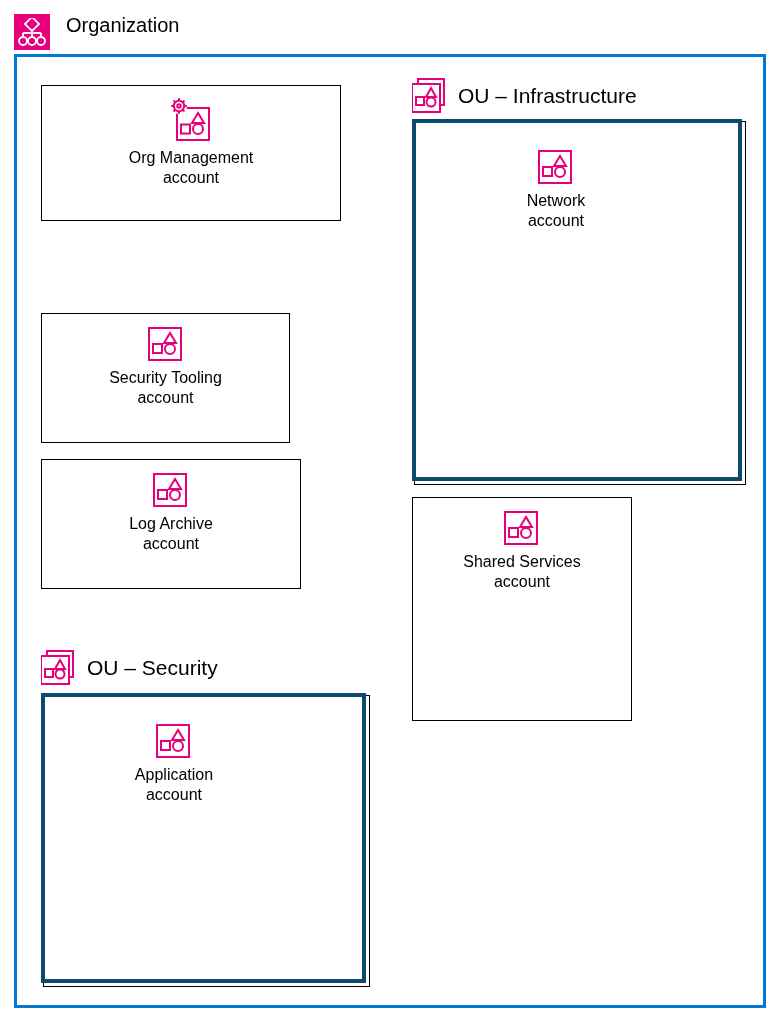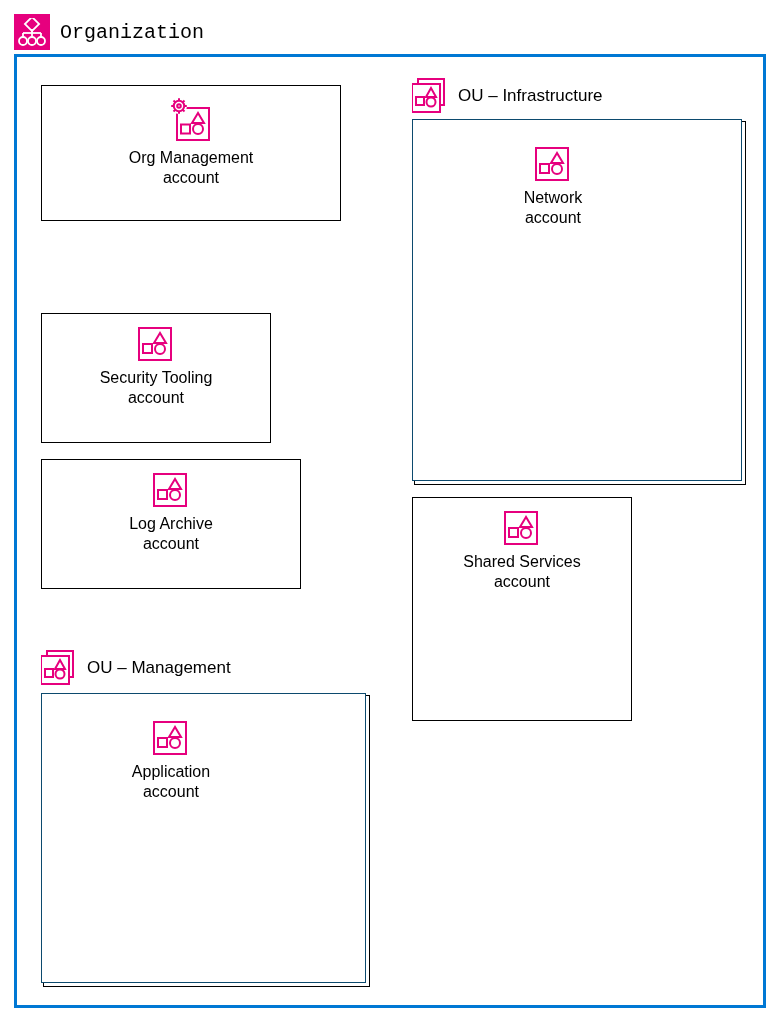--- a/index.html
+++ b/index.html
@@ -10,23 +10,21 @@
     background: #fff;
     width: 780px;
     height: 1022px;
     position: relative;
   }
   .org-header {
     position: absolute;
     top: 14px;
     left: 14px;
     display: flex;
-    align-items: center;
-    gap: 10px;
-    font-family: Liberation Mono, monospace;
+    gap: 16px;
   }
   .org-icon {
     width: 36px;
     height: 36px;
     background: #e6007e;
     display: flex;
     align-items: center;
     justify-content: center;
   }
   .org-title {
@@ -39,30 +37,30 @@
     left: 14px;
     width: 752px;
     height: 954px;
     border: 3px solid #0078d4;
   }
   .ou-header {
     position: absolute;
     display: flex;
     align-items: center;
     gap: 8px;
-    font-size: 17px;
+    font-size: 21px;
     color: #000;
   }
   .ou-icon {
     width: 38px;
     height: 38px;
   }
   .ou-box {
     position: absolute;
-    border: 1px solid #0c4a6e;
+    border: 4px solid #0c4a6e;
     box-shadow: 3px 3px 0 #fff, 3px 3px 0 1px #000;
   }
   .account-box {
     position: absolute;
     border: 1px solid #000;
     text-align: center;
     padding-top: 12px;
   }
   .account-icon {
     display: inline-block;
@@ -184,21 +182,21 @@
     <span class="account-icon">
       <svg width="38" height="38" viewBox="0 0 38 38">
           <use href="#account-svg"></use>
         </svg>
     </span>
     <div class="account-label">Shared Services
 account</div>
   </div>
 
 
-  <div class="account-box" style="top:256px; left:24px; width:230px; height:130px;">
+  <div class="account-box" style="top:256px; left:24px; width:249px; height:130px;">
     <span class="account-icon">
       <svg width="38" height="38" viewBox="0 0 38 38">
           <use href="#account-svg"></use>
         </svg>
     </span>
     <div class="account-label">Security Tooling
 account</div>
   </div>
 
   <div class="account-box" style="top:402px; left:24px; width:260px; height:130px;">
@@ -210,21 +208,21 @@
     <div class="account-label">Log Archive
 account</div>
   </div>
 
   <div class="ou-header" style="top:592px; left:24px;">
     <span class="ou-icon">
       <svg width="38" height="38" viewBox="0 0 38 38">
           <use href="#ou-svg"></use>
         </svg>
     </span>
-    <span>OU – Management</span>
+    <span>OU – Security</span>
   </div>
 
   <div class="ou-box" style="top:636px; left:24px; width:325px; height:290px;padding-left:40px;">
     <div class="account-box" style="top:14px; left:44px; width:170px; height:120px; border:none;">
       <span class="account-icon">
         <svg width="38" height="38" viewBox="0 0 38 38">
             <use href="#account-svg"></use>
           </svg>
       </span>
       <div class="account-label">Application

